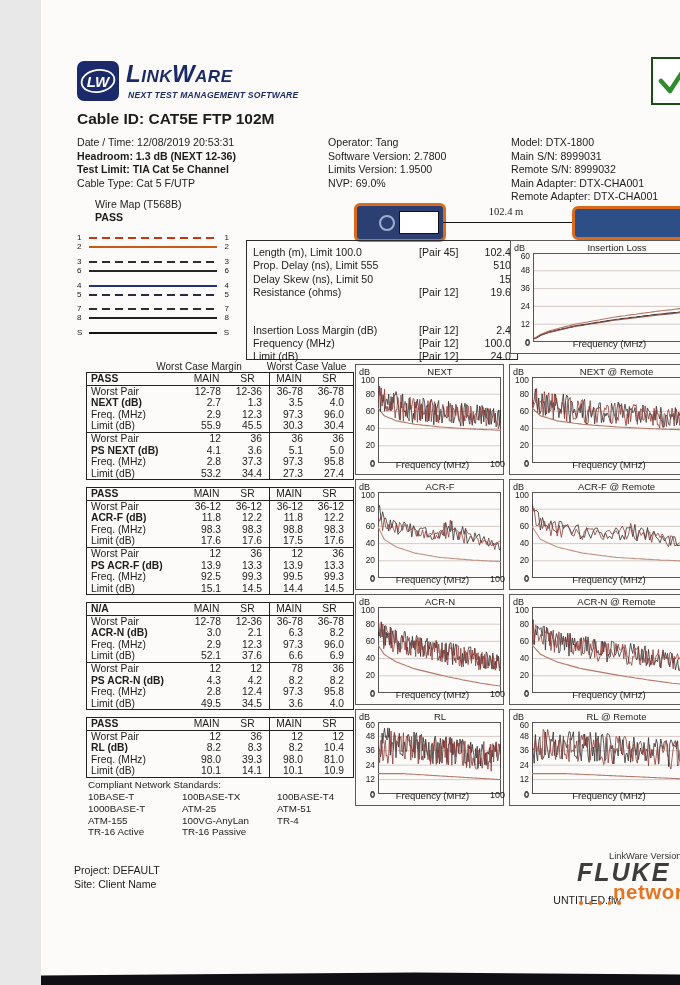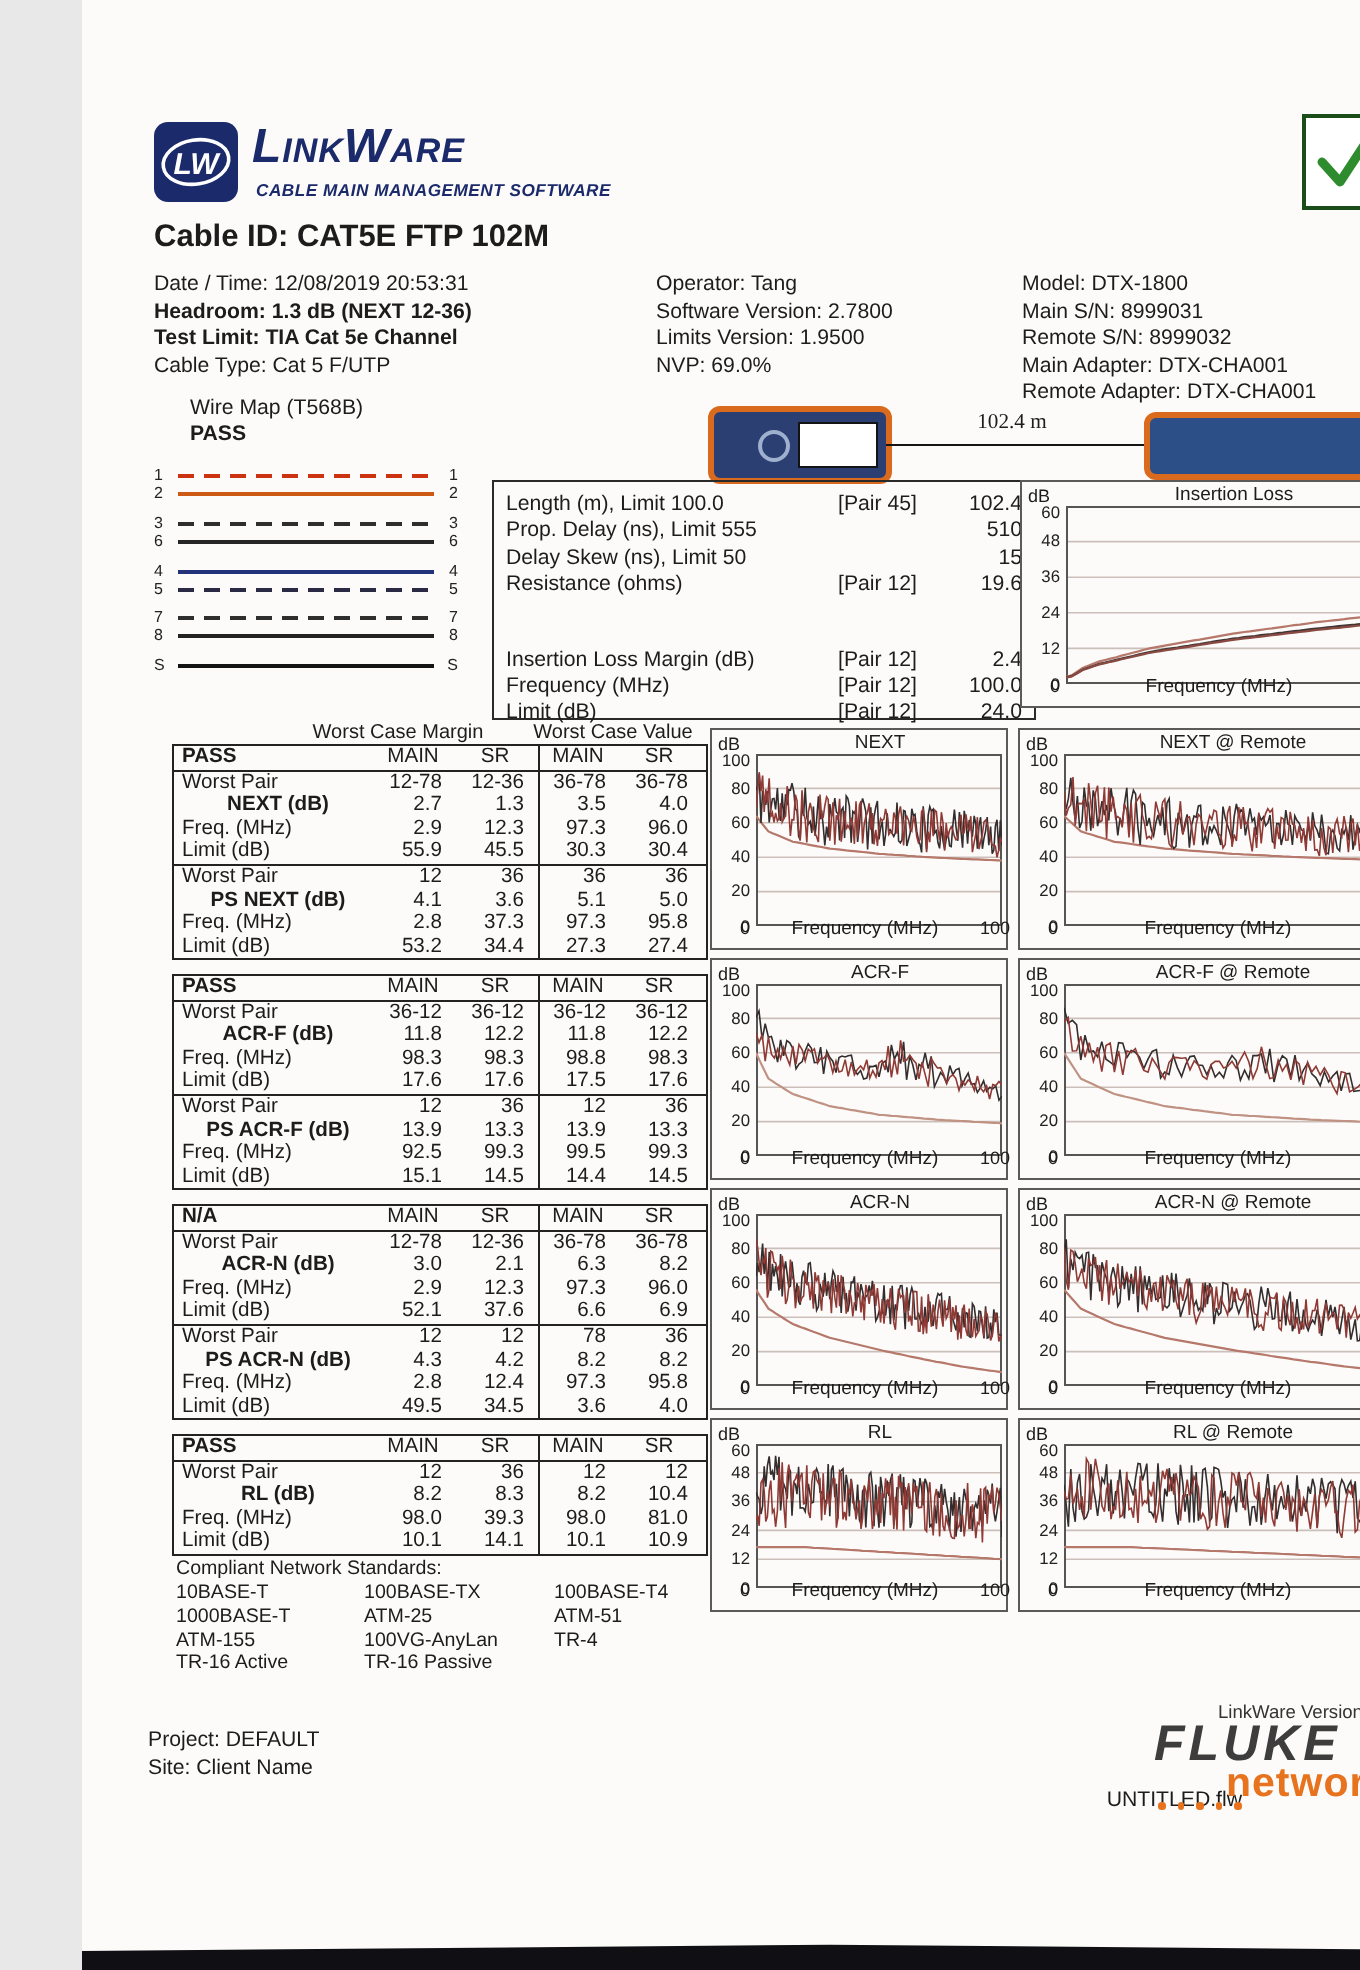--- a/index.html
+++ b/index.html
@@ -48,21 +48,21 @@
 
   
   .tblock{position:absolute;left:45px;width:266px;border:1.3px solid #222;font-size:10.3px;background:transparent;}
   .trow{display:flex;height:11.6px;line-height:11.7px;}
   .trow.sep{border-top:1px solid #222;}
   .c-label{width:96px;padding-left:4px;white-space:nowrap;}
   .c-v{width:41px;text-align:right;padding-right:7px;box-sizing:border-box;}
   .c-v.g3{border-left:1px solid #222;}
   .thead .c-v{text-align:center;padding-right:2px;}
   .thead .c-label{font-weight:bold;}
-  .bold{font-weight:bold;text-align:center;}
+  .bold{font-weight:bold;}
 
   
   .chart{position:absolute;border:1.2px solid #5a5a5a;background:#fcfbf9;padding:2px;box-sizing:border-box;}
   .ch-top{height:10px;display:flex;font-size:9px;line-height:10px;}
   .ch-unit{width:20px;padding-left:1px;}
   .ch-title{flex:1;text-align:center;font-size:9.5px;}
   .ch-body{position:relative;}
   .ch-gut{position:absolute;left:0;top:0;width:19px;}
   .ch-tick{position:absolute;right:2px;font-size:8.4px;line-height:8px;width:18px;text-align:right;color:#222;}
   .ch-plot{position:absolute;left:20px;top:0;}
@@ -89,21 +89,21 @@
 
 <div class="page">
 
   <div class="abs logo-box">
     <svg width="42" height="40" viewBox="0 0 42 40">
       <ellipse cx="21" cy="20" rx="16.5" ry="11" fill="none" stroke="#ffffff" stroke-width="1.8" transform="rotate(-9 21 20)"></ellipse>
       <text x="21" y="26" text-anchor="middle" font-size="15" font-weight="bold" font-style="italic" fill="#ffffff">LW</text>
     </svg>
   </div>
   <div class="abs brand-title">LinkWare</div>
-  <div class="abs brand-sub">CABLE MAIN MANAGEMENT SOFTWARE</div>
+  <div class="abs brand-sub">NEXT TEST MANAGEMENT SOFTWARE</div>
 
   <div class="abs check-box">
     <svg width="41" height="39" viewBox="0 0 41 39">
       <polyline points="8,22 17,32 34,6" fill="none" stroke="#2e8b2e" stroke-width="4.5" stroke-linecap="round" stroke-linejoin="round"></polyline>
     </svg>
   </div>
 
   <div class="abs cable-id">Cable ID: CAT5E FTP 102M</div>
 
   <div class="abs info-col" style="left:36px" id="info-col-0">

